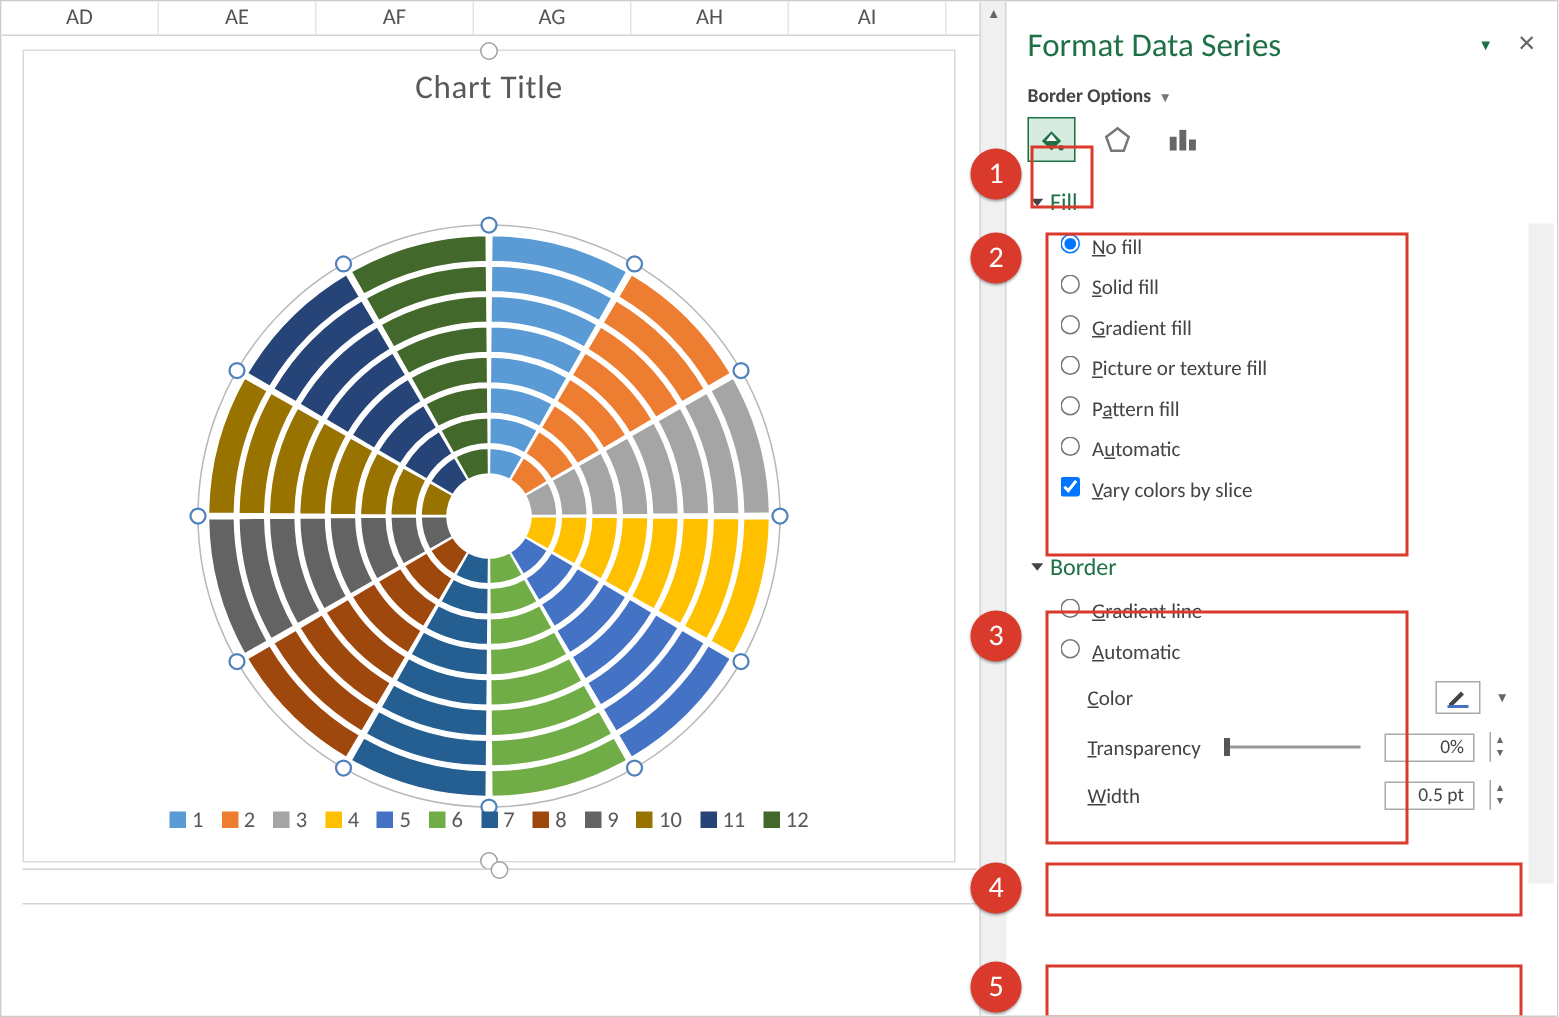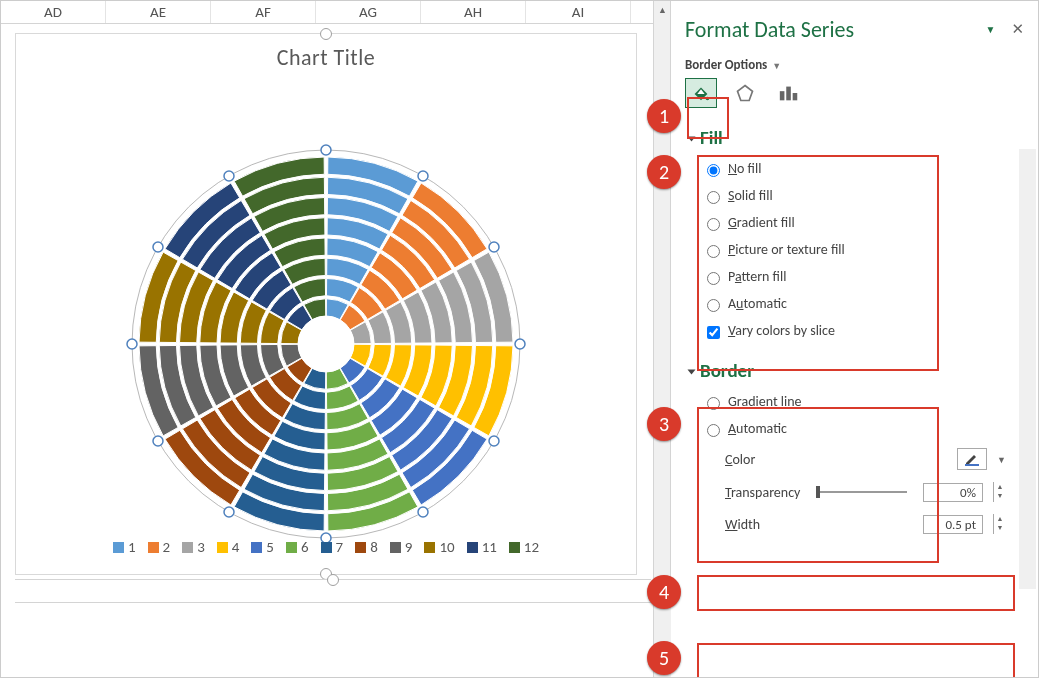--- a/index.html
+++ b/index.html
@@ -24,23 +24,23 @@
   #pane-title h1{flex:1;margin:0;font-size:22px;font-weight:400;color:#1e7145}
   #pane-title .tri{color:#1e7145;font-size:10px;margin-right:16px;cursor:default}
   #pane-title .close{color:#666;font-size:15px}
   #series-opt{padding:8px 14px 6px 14px;font-weight:bold;font-size:13px;color:#444}
   #series-opt .tri{font-size:9px;color:#777;margin-left:2px}
   #icon-tabs{display:flex;gap:12px;padding:0 14px 8px 14px;align-items:center}
   #icon-tabs .tab{width:30px;height:28px;display:flex;align-items:center;justify-content:center;border:1px solid transparent}
   #icon-tabs .tab.active{border:1px solid #1e7145;background:#d6ece0}
   #options-scroll{position:absolute;right:2px;top:148px;bottom:4px;width:17px;background:#f0f0f0}
   #options{padding:4px 28px 4px 14px}
-  .section-head{font-size:19px;font-weight:bold;color:#1e7145;padding:6px 4px}
+  .section-head{font-size:16px;font-weight:normal;color:#1e7145;padding:6px 4px}
   .section-head .caret{display:inline-block;width:0;height:0;border-left:5px solid #444;border-top:4px solid transparent;border-bottom:4px solid transparent;transform:rotate(90deg);margin-right:6px;vertical-align:1px}
-  .opt{display:flex;align-items:flex-end;gap:8px;padding:5px 4px 5px 22px;font-size:14px;color:#444}
+  .opt{display:flex;align-items:flex-start;gap:8px;padding:5px 4px 5px 22px;font-size:14px;color:#444}
   .opt input[type=radio],.opt input[type=checkbox]{margin:0}
   .opt .ul{text-decoration:underline}
   .row-ctrl{display:flex;align-items:center;gap:10px;padding:6px 4px 6px 40px;font-size:14px;color:#444}
   .row-ctrl .lbl .ul{text-decoration:underline}
   .row-ctrl .spacer{flex:1}
   .row-ctrl .val{border:1px solid #a9a9a9;padding:1px 6px;min-width:46px;text-align:right;font-size:13px;background:#fff}
   .row-ctrl .spin{width:12px;height:20px;border-left:1px solid #a9a9a9;font-size:7px;line-height:9px;color:#666;text-align:center}
   .row-ctrl .slider{flex:1;height:2px;background:#999;position:relative;margin:0 6px}
   .row-ctrl .slider .thumb{position:absolute;left:0;top:-5px;width:4px;height:12px;background:#555}
   .color-swatch{width:28px;height:20px;border:1px solid #a9a9a9;display:flex;align-items:center;justify-content:center;background:#fff}
@@ -254,21 +254,21 @@
         </label>
       <label class="opt">
           <input type="radio" name="fill" style="">
           <span>A<span class="ul">u</span>tomatic</span>
         </label>
       <label class="opt">
           <input type="checkbox" checked="" style="">
           <span><span class="ul">V</span>ary colors by slice</span>
         </label>
 
-      <div class="section-head" style="margin-top:9px"><span class="caret"></span><span>Border</span></div>
+      <div class="section-head" style="margin-top:23px"><span class="caret"></span><span>Border</span></div>
       <label class="opt">
           <input type="radio" name="border" style="">
           <span><span class="ul">G</span>radient line</span>
         </label>
       <label class="opt">
           <input type="radio" name="border" style="">
           <span><span class="ul">A</span>utomatic</span>
         </label>
 
       <div class="row-ctrl">

